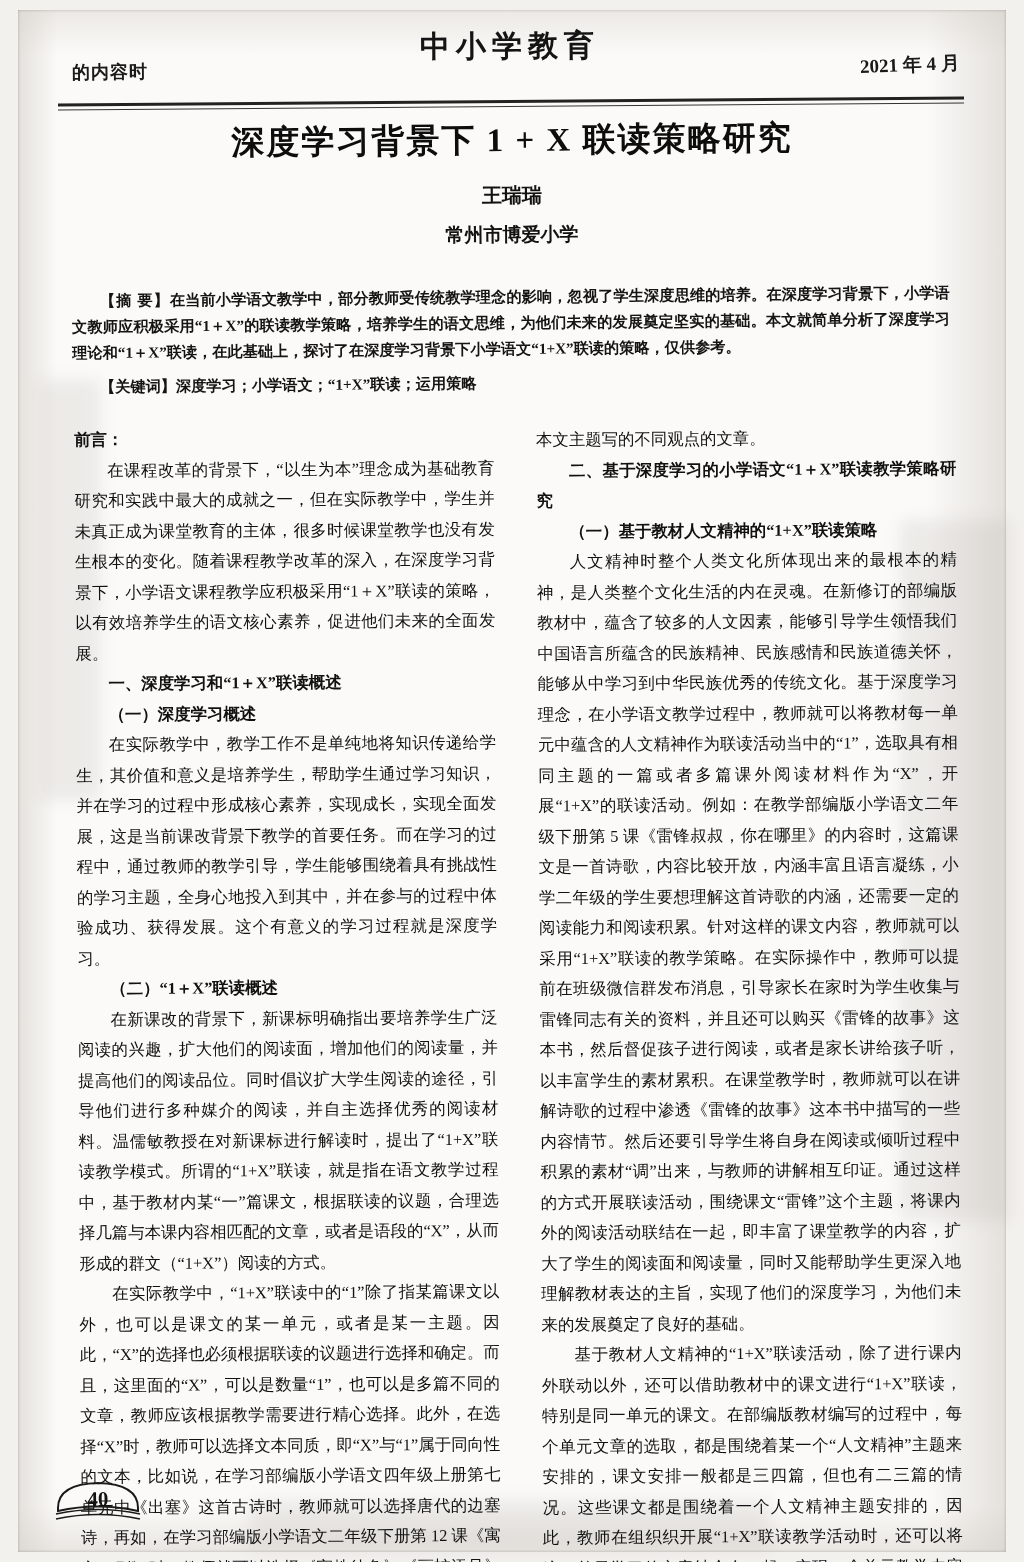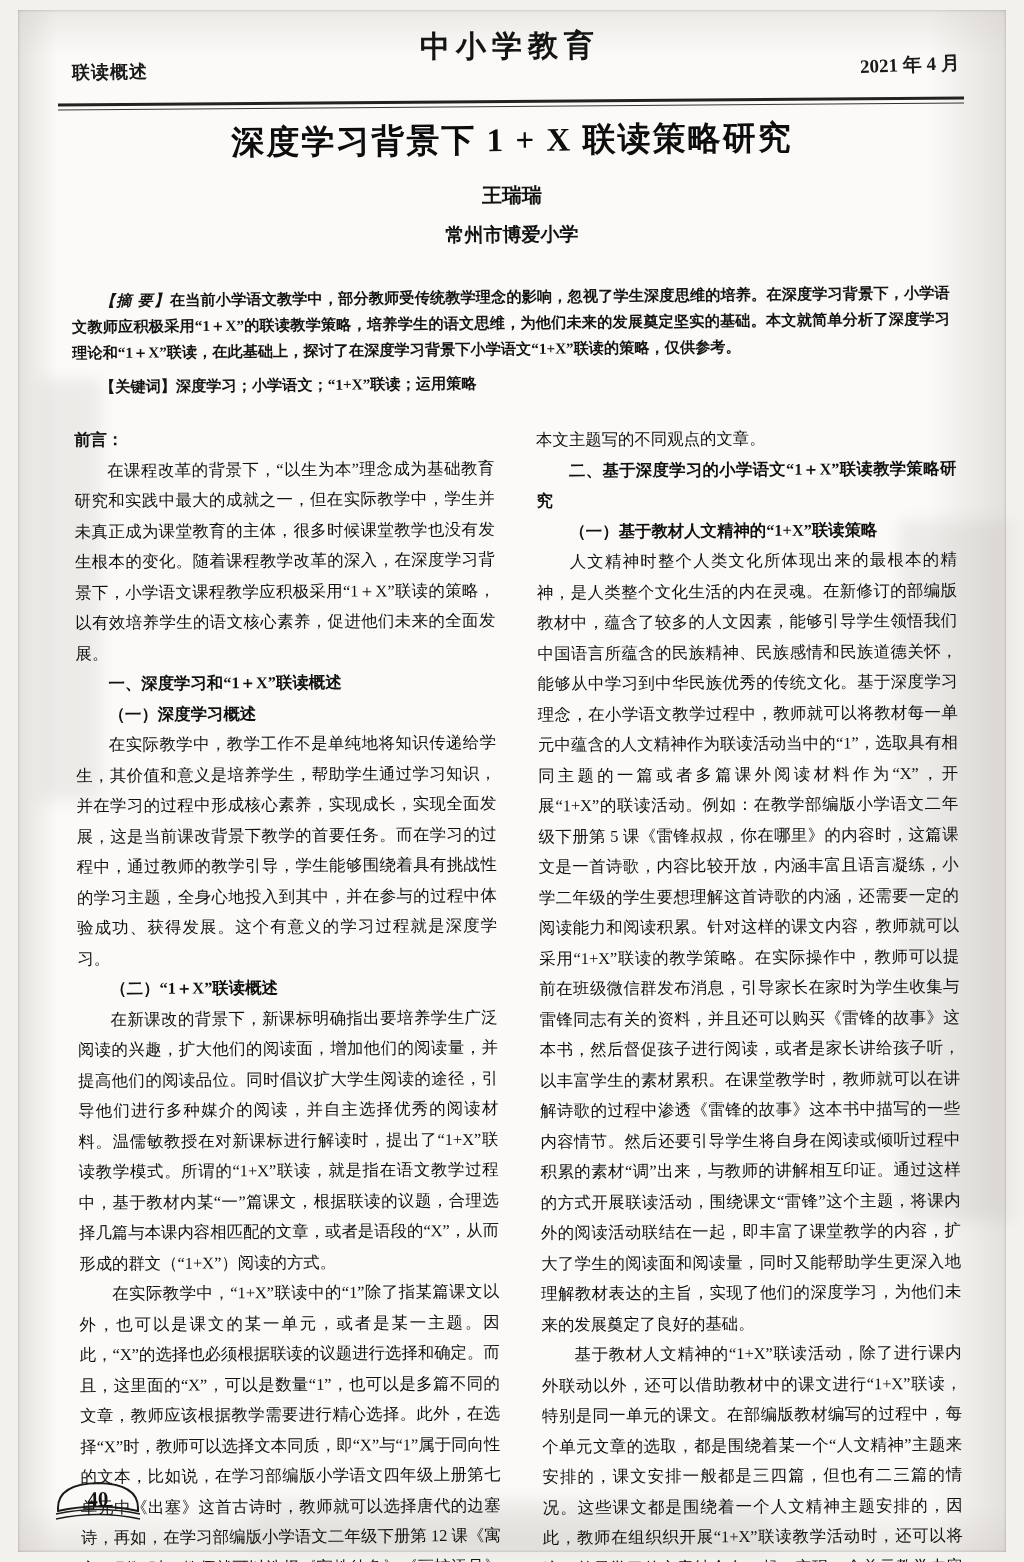--- a/index.html
+++ b/index.html
@@ -141,21 +141,21 @@
     top: 284px;
     width: 878px;
     font-size: 15.2px;
     line-height: 26px;
     color: #141414;
     font-weight: bold;
     text-align: justify;
     transform: rotate(-0.55deg);
   }
   .abstract p { margin: 0 0 2px 0; }
-  .abs-label { letter-spacing: 1px; font-style: italic; }
+  .abs-label { letter-spacing: 1px; }
   .indent2 { display: inline-block; width: 28px; }
 
   .keywords {
     position: absolute;
     left: 72px;
     top: 370px;
     width: 878px;
     font-size: 15.2px;
     line-height: 26px;
     color: #141414;
@@ -211,21 +211,21 @@
 <body>
 
 <div id="page">
   <div id="paper"></div>
 
   <div class="smudge" style="left:40px;top:380px;width:60px;height:420px;"></div>
   <div class="smudge" style="left:900px;top:520px;width:110px;height:700px;"></div>
   <div class="smudge" style="left:250px;top:1500px;width:520px;height:50px;"></div>
 
   <div class="hdr">
-    <div class="hdr-left">联读概述</div>
+    <div class="hdr-left">的内容时</div>
     <div class="hdr-center">中小学教育</div>
     <div class="hdr-right">2021 年 4 月</div>
   </div>
   <div class="hdr-rule"></div>
   <div class="hdr-rule2"></div>
 
   <div class="title">深度学习背景下 1 + X 联读策略研究</div>
   <div class="author">王瑞瑞</div>
   <div class="affil">常州市博爱小学</div>
 

